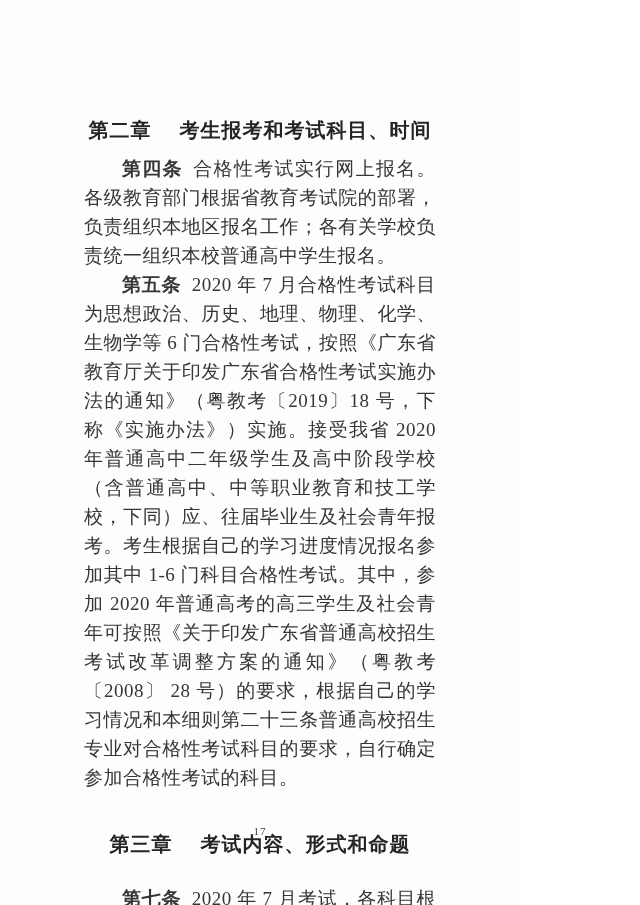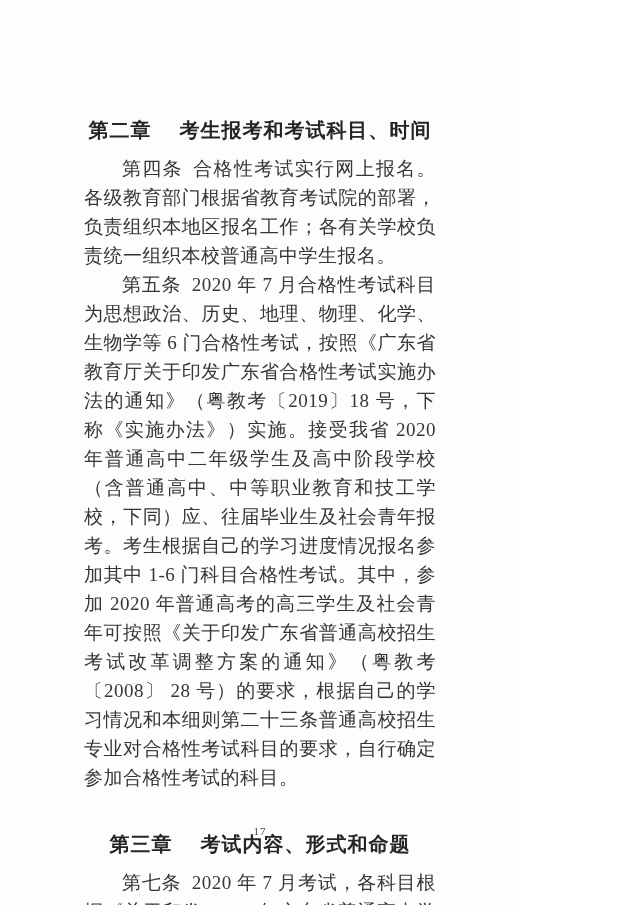--- a/index.html
+++ b/index.html
@@ -33,33 +33,33 @@
     line-height: 28px;
     letter-spacing: 1px;
     color: #242424;
   }
   h2.chapter .chapter-gap {
     display: inline-block;
     width: 1.4em;
   }
   h2.chapter-3 {
     margin-top: 38px;
-    margin-bottom: 10px;
+    margin-bottom: 26px;
   }
   p.para {
     margin: 0;
     text-indent: 2em;
     text-align: justify;
     font-size: 19px;
     line-height: 29px;
     letter-spacing: 0.5px;
     color: #363636;
   }
   p.para .article-label {
-    font-weight: 400;
+    font-weight: 700;
     margin-right: 0.55em;
   }
   .page-number {
     position: absolute;
     left: 0;
     right: 0;
     bottom: 68px;
     text-align: center;
     font-size: 11px;
     letter-spacing: 1px;

